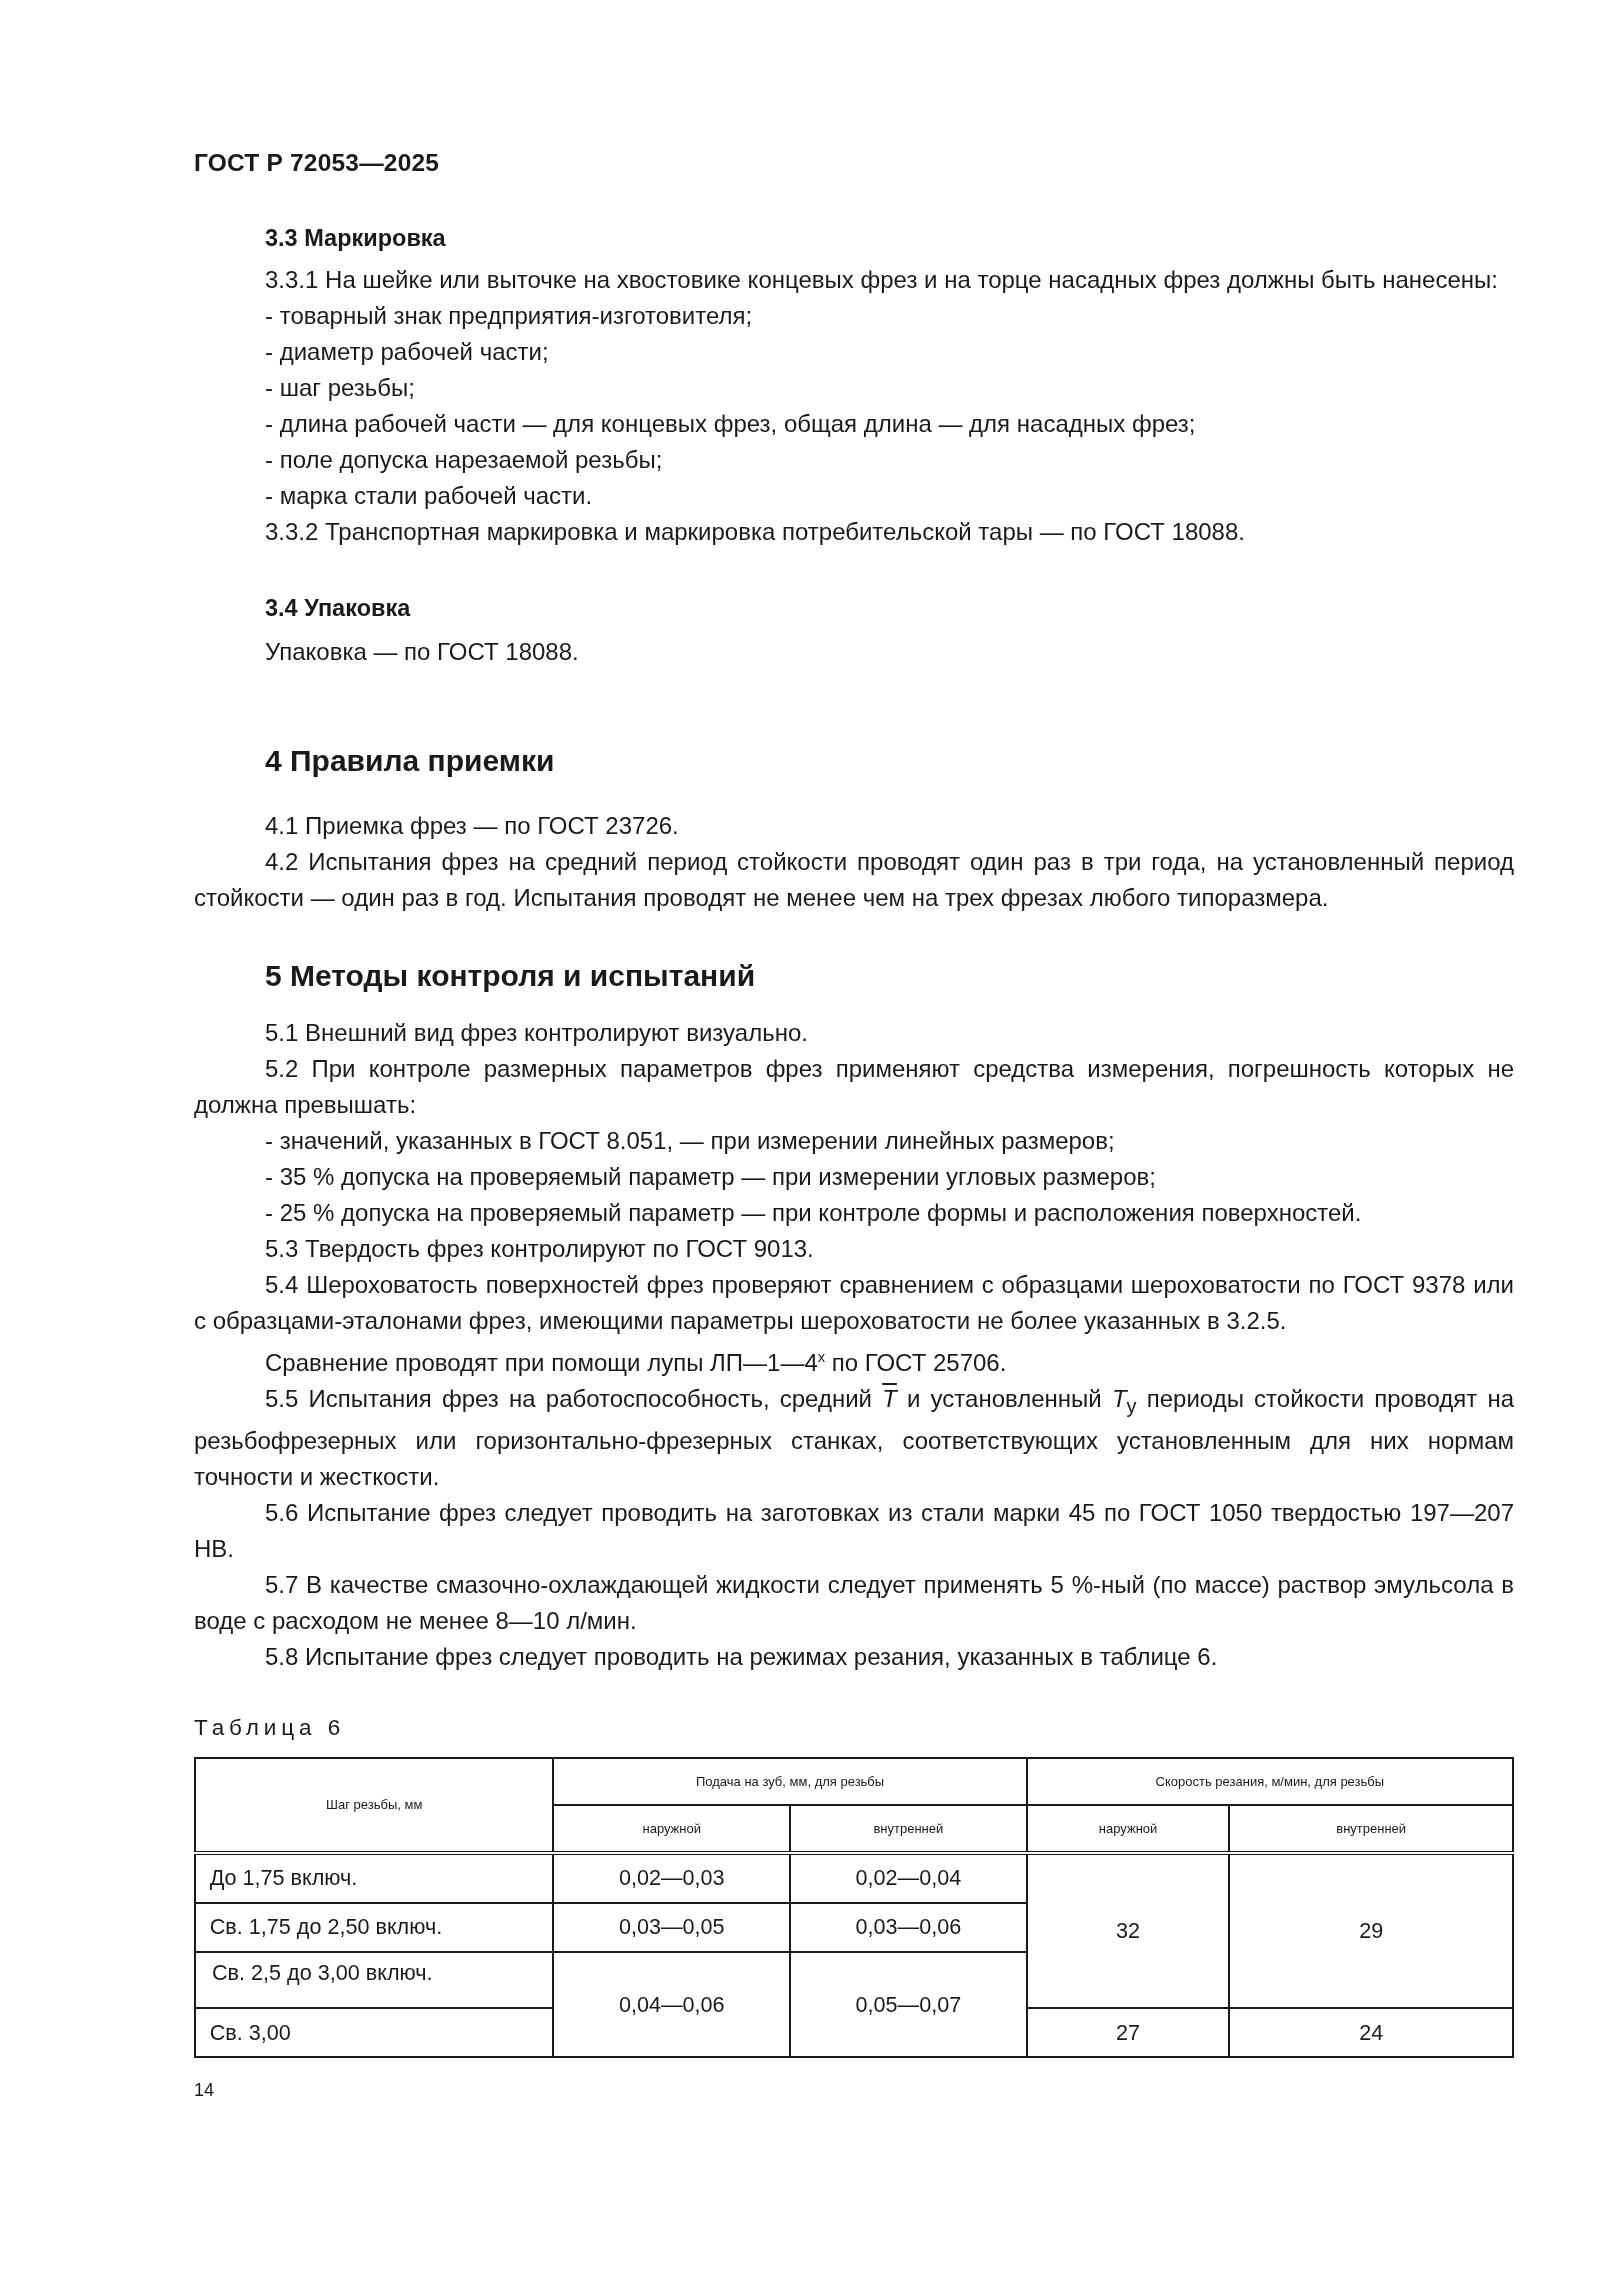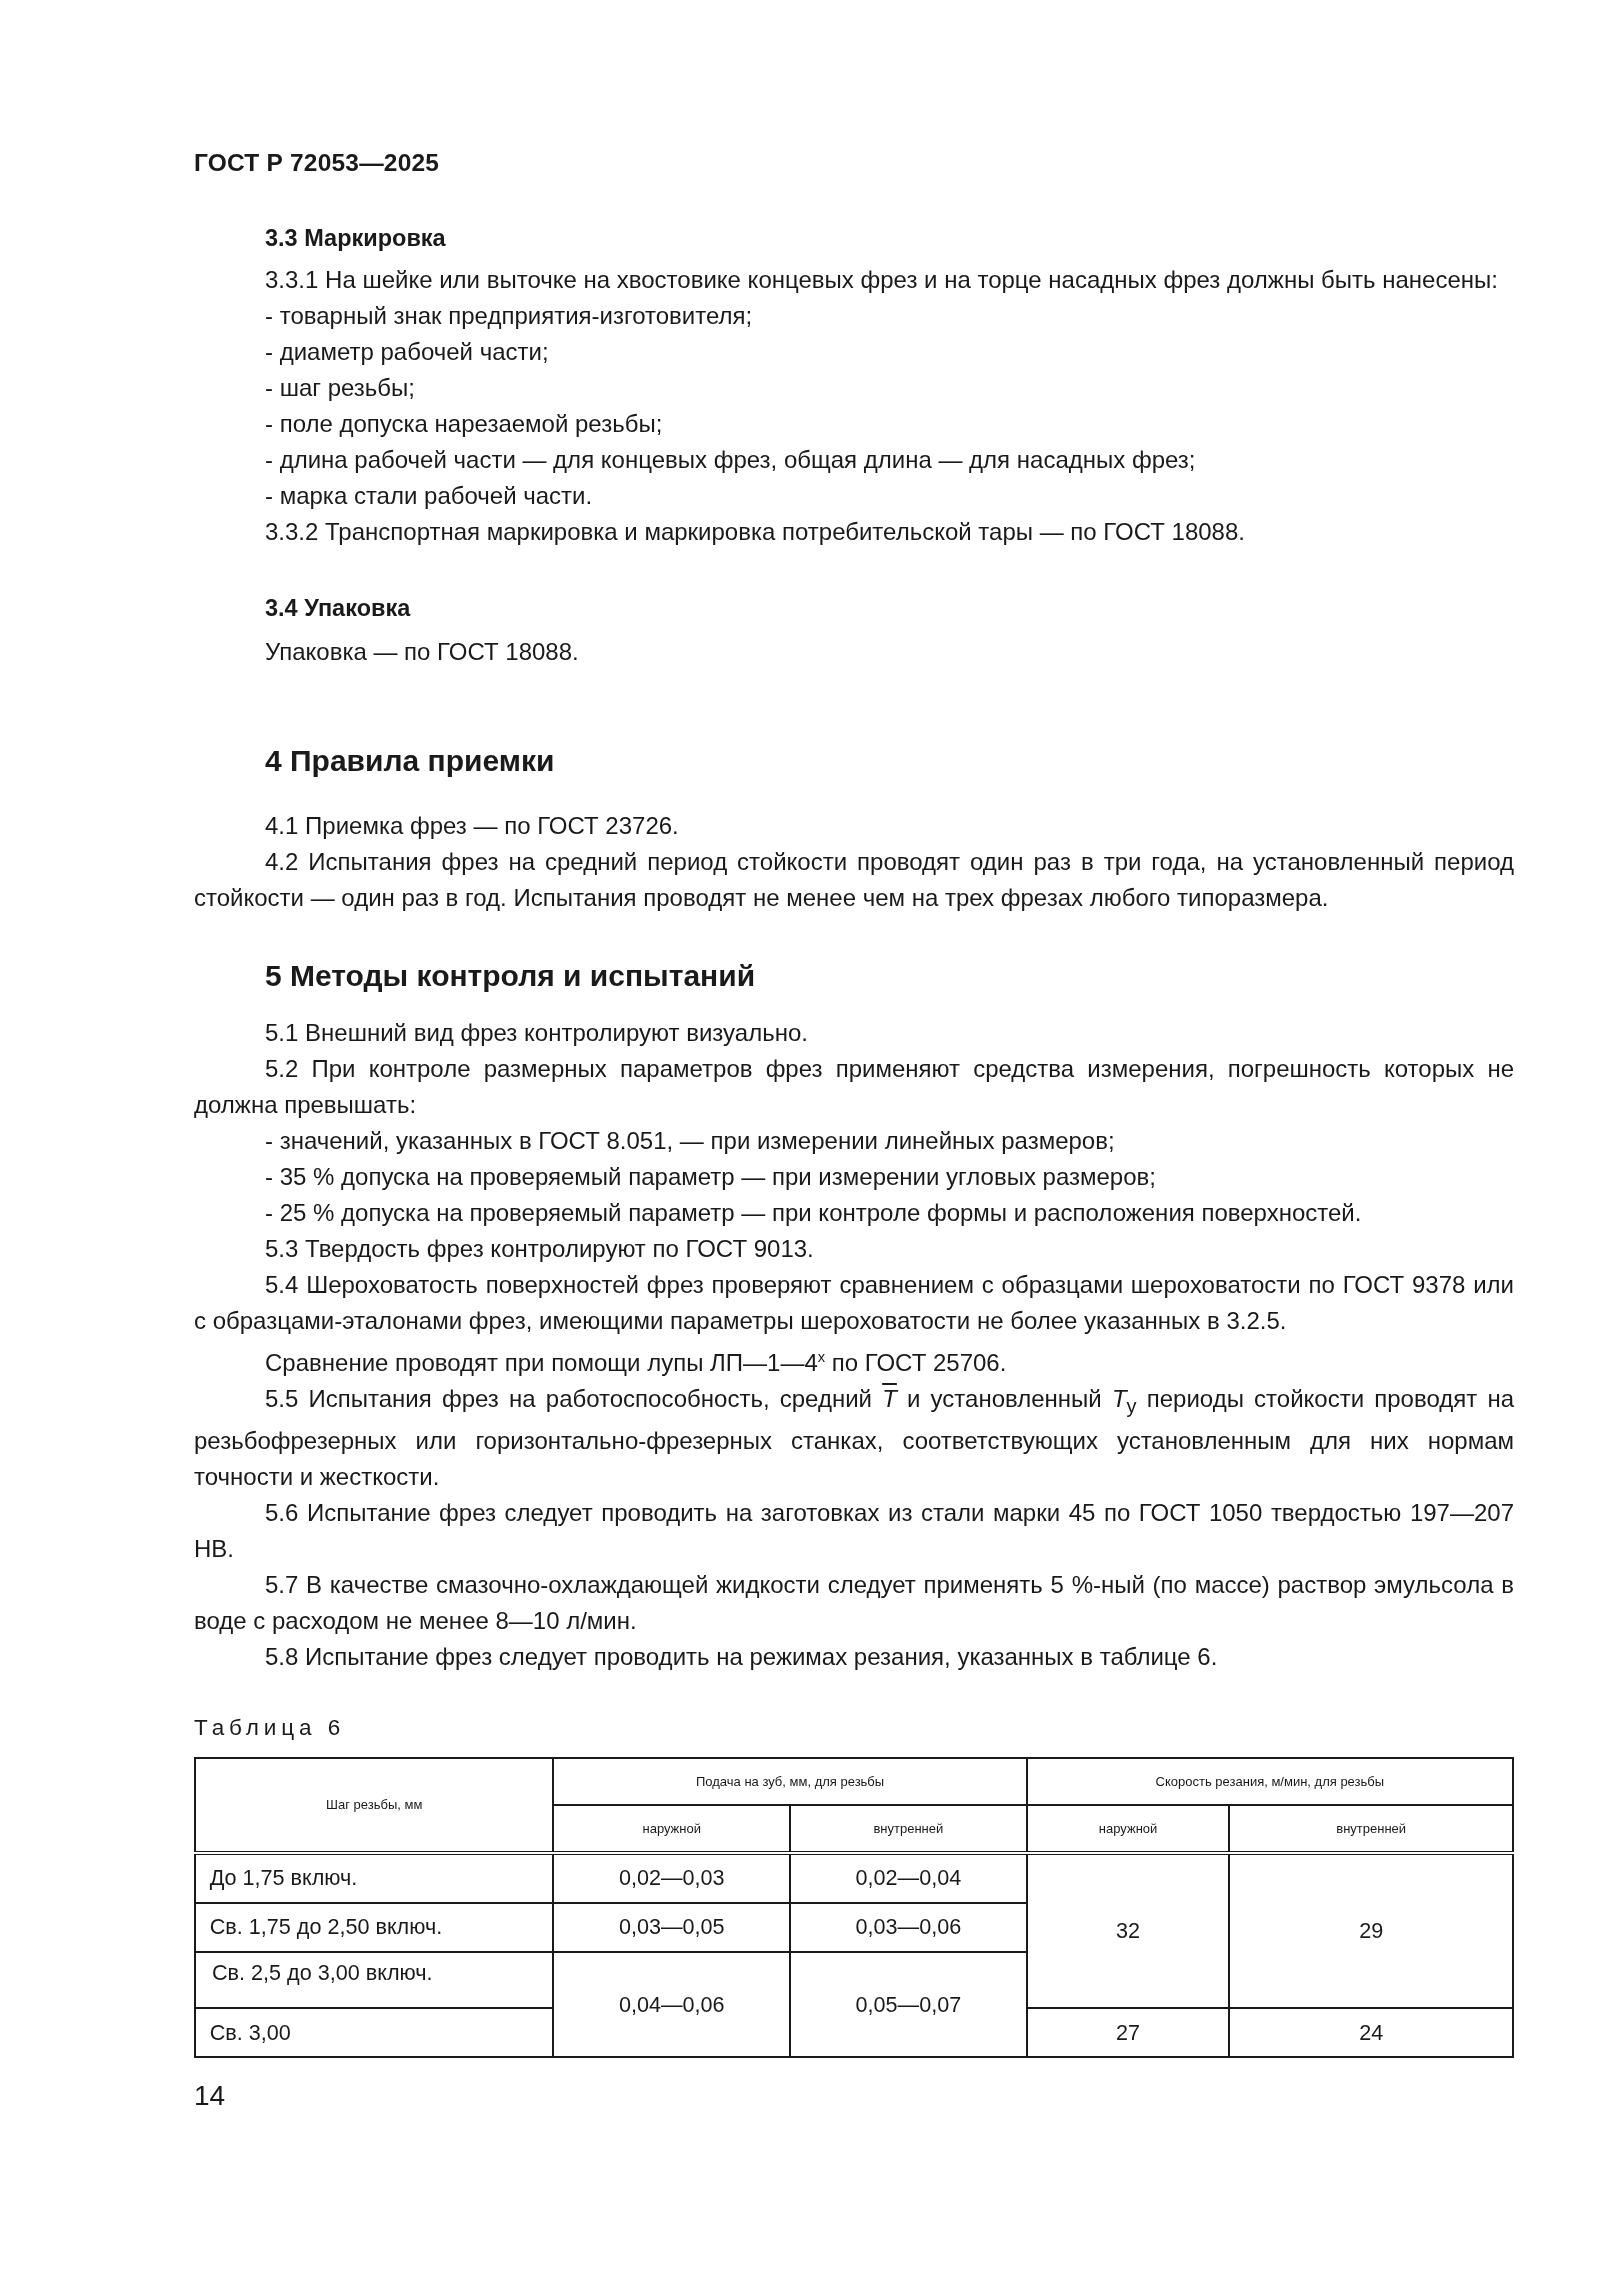--- a/index.html
+++ b/index.html
@@ -13,39 +13,39 @@
   .h2 { font-weight:bold; font-size:23.5px; margin:0; padding-left:71px; }
   .h1 { font-weight:bold; font-size:30px; margin:0; padding-left:71px; }
   .blk { position:absolute; left:0; width:1320px; }
   .tcap { font-size:22.5px; letter-spacing:4.9px; }
   table { border-collapse:collapse; width:1320px; font-size:21.6px; }
   td, th { border:2.5px solid #1a1a1a; font-weight:normal; text-align:center; padding:0; }
   th { height:45px; font-size:13px; }
   td { height:47px; }
   td.l { text-align:left; padding-left:13.7px; }
   tr.hdr2 th { border-bottom:4.9px double #1a1a1a; }
-  .pgnum { position:absolute; top:2080px; left:0; font-size:28px; }
+  .pgnum { position:absolute; top:2080px; left:0; font-size:18px; }
   sup { font-size:14.7px; }
   .ov { text-decoration:overline; font-style:italic; }
   .it { font-style:italic; }
 </style>
 </head>
 <body>
 
 <div class="page">
   <div class="doc-id">ГОСТ Р 72053—2025</div>
 
   <div class="blk" style="top:225px;">
     <p class="h2">3.3  Маркировка</p>
     <p class="p ind" style="margin-top:9.8px;">3.3.1 На шейке или выточке на хвостовике концевых фрез и на торце насадных фрез должны быть нанесены:</p>
     <p class="li">- товарный знак предприятия-изготовителя;</p>
     <p class="li">- диаметр рабочей части;</p>
     <p class="li">- шаг резьбы;</p>
+    <p class="li">- длина рабочей части — для концевых фрез, общая длина — для насадных фрез;</p>
     <p class="li">- поле допуска нарезаемой резьбы;</p>
-    <p class="li">- длина рабочей части — для концевых фрез, общая длина — для насадных фрез;</p>
     <p class="li">- марка стали рабочей части.</p>
     <p class="p ind">3.3.2  Транспортная маркировка и маркировка потребительской тары — по ГОСТ 18088.</p>
   </div>
 
   <div class="blk" style="top:595px;">
     <p class="h2">3.4  Упаковка</p>
     <p class="p ind" style="margin-top:11.8px;">Упаковка — по ГОСТ 18088.</p>
   </div>
 
   <div class="blk" style="top:744px;">

